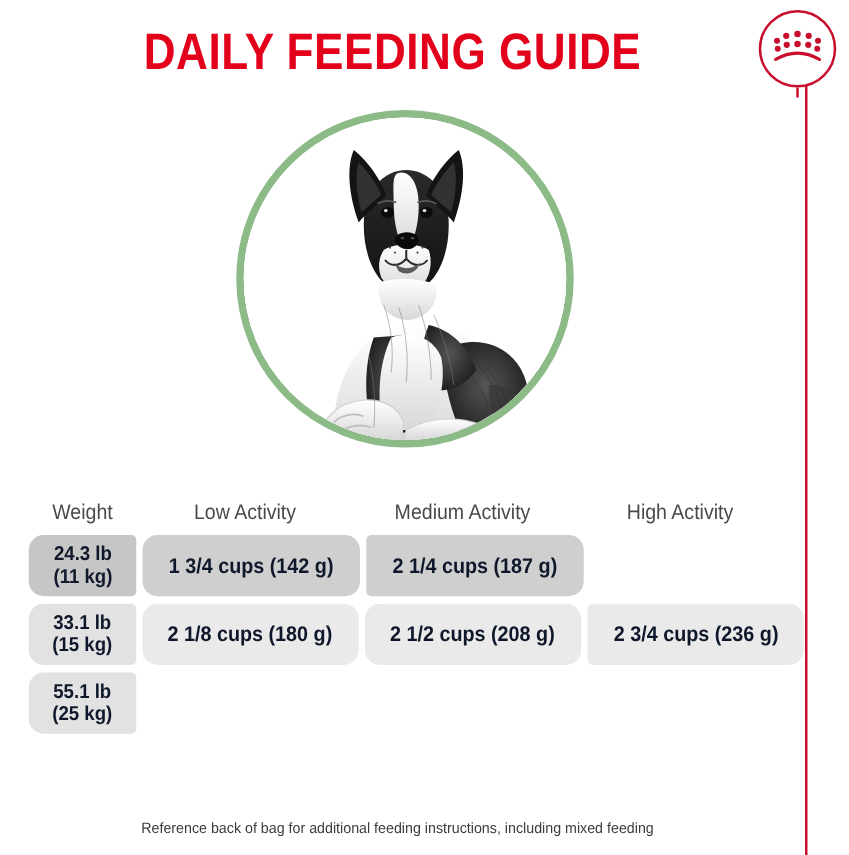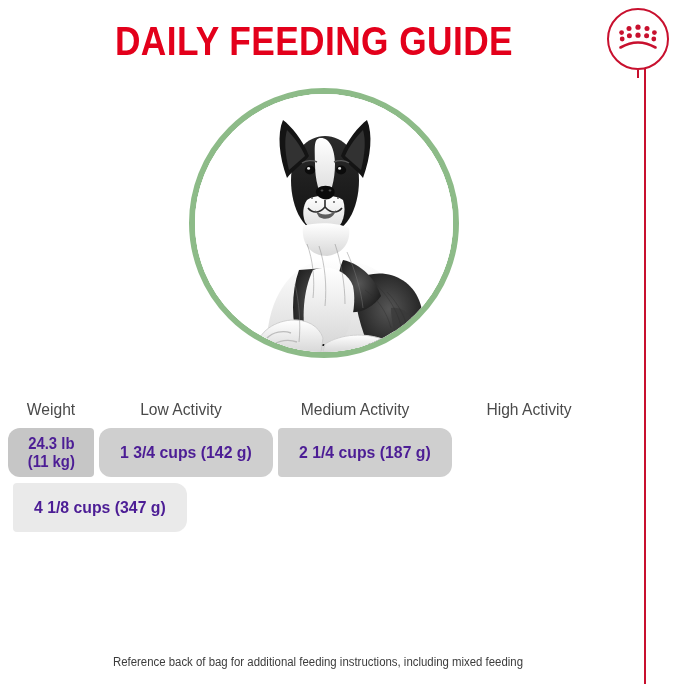--- a/index.html
+++ b/index.html
@@ -91,21 +91,21 @@
     width: 258px; height: 258px;
     border-radius: 50%;
     overflow: hidden;
     background: #ffffff;
   }
   #portrait-photo svg { display: block; }
 
   
   #table {
     position: absolute;
-    left: 8px;
+    left: 23px;
     top: 392px;
     width: 620px;
   }
 
   .thead {
     display: flex;
     height: 36px;
     align-items: center;
   }
   .th {
@@ -125,21 +125,21 @@
     margin-bottom: 6px;
   }
 
   .cell {
     display: flex;
     align-items: center;
     justify-content: center;
     font-family: "Liberation Sans Narrow", "Liberation Sans", sans-serif;
     font-size: 17px;
     font-weight: bold;
-    color: #4c1d95;
+    color: #0f172a;
     text-align: center;
     line-height: 1.12;
     transform-origin: center;
   }
   .cell span { display: block; transform: scaleX(0.93); }
 
   .cell.weight {
     width: 86px;
     border-radius: 12px 4px 4px 12px;
     font-size: 16px;
@@ -315,25 +315,37 @@
       <div class="cell weight"><span>24.3 lb
 (11 kg)</span></div>
       <div class="cell amount">
           <span>1 3/4 cups (142 g)</span>
         </div>
       <div class="cell amount">
           <span>2 1/4 cups (187 g)</span>
         </div>
     </div>
 
-
-
     <div class="trow light">
-      <div class="cell amount">
-          <span>4 1/8 cups (347 g)</span>
-        </div>
+      <div class="cell weight"><span>33.1 lb
+(15 kg)</span></div>
+      <div class="cell amount">
+          <span>2 1/8 cups (180 g)</span>
+        </div>
+      <div class="cell amount">
+          <span>2 1/2 cups (208 g)</span>
+        </div>
+      <div class="cell amount">
+          <span>2 3/4 cups (236 g)</span>
+        </div>
+    </div>
+
+
+    <div class="trow light">
+      <div class="cell weight"><span>55.1 lb
+(25 kg)</span></div>
     </div>
 
   </div>
 
   <div id="footnote">Reference back of bag for additional feeding instructions, including mixed feeding</div>
 
 </div>
 
 </body></html>

